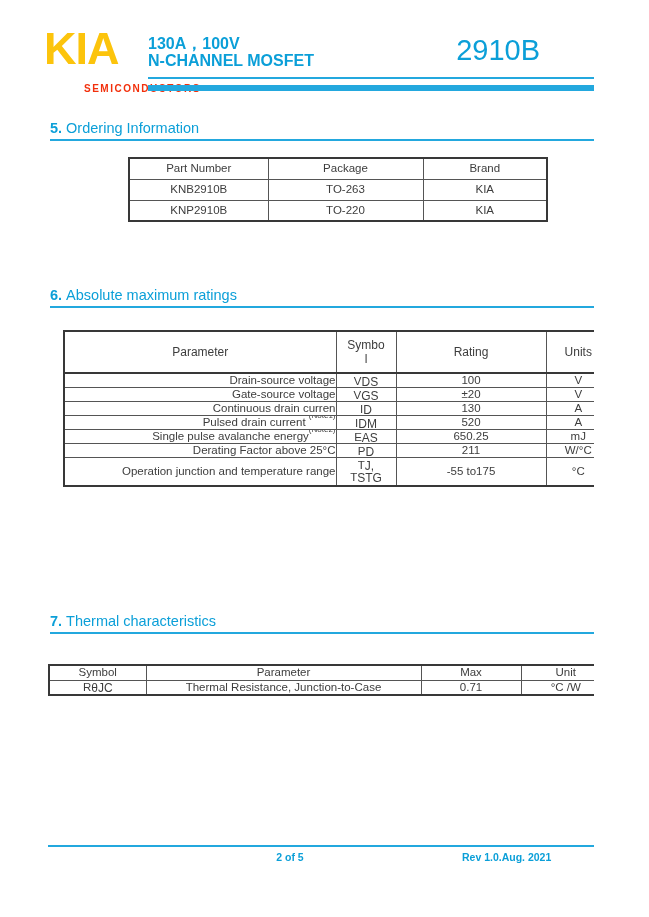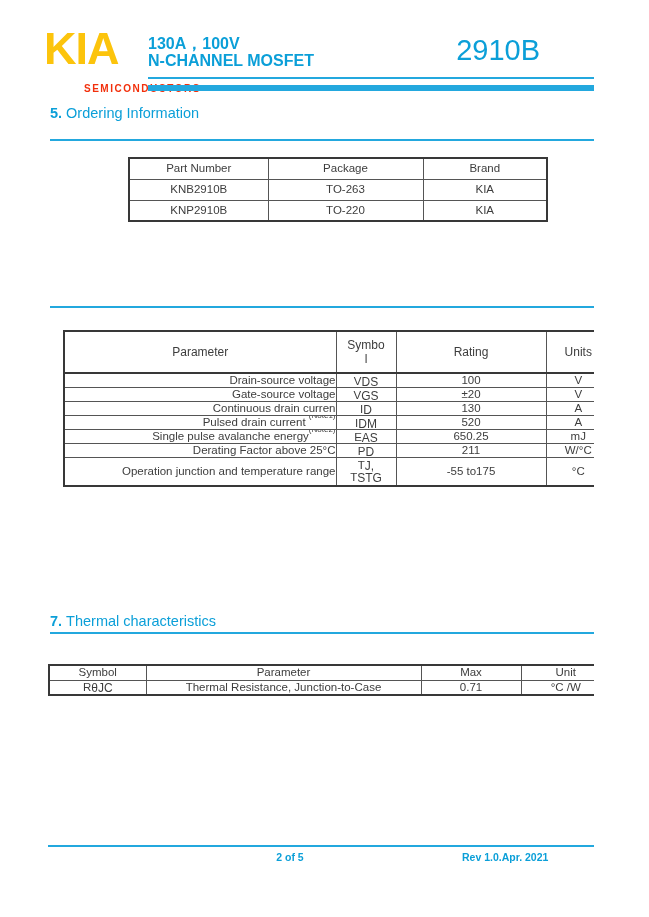--- a/index.html
+++ b/index.html
@@ -63,21 +63,21 @@
   <div class="logo">KIA</div>
   <div class="tagline">SEMICONDUCTORS</div>
   <div class="spec">
     <div>130A，100V</div>
     <div>N-CHANNEL MOSFET</div>
   </div>
   <div class="partnum">2910B</div>
   <div class="rule-thin"></div>
   <div class="rule-thick"></div>
 
-  <div class="sec-head" style="top:106px">
+  <div class="sec-head" style="top:121px">
     <span class="sec-num">5.</span><span class="sec-title">Ordering Information</span>
   </div>
   <div class="sec-rule" style="top:139px"></div>
 
   <table class="t t1">
     <colgroup>
         <col style="width:139px">
         <col style="width:155px">
         <col style="width:124px">
       </colgroup>
@@ -95,20 +95,23 @@
           <td>KIA</td>
         </tr>
         <tr>
           <td>KNP2910B</td>
           <td>TO-220</td>
           <td>KIA</td>
         </tr>
       </tbody>
   </table>
 
+  <div class="sec-head" style="top:288px">
+    <span class="sec-num">6.</span><span class="sec-title">Absolute maximum ratings</span>
+  </div>
   <div class="sec-rule" style="top:306px"></div>
 
   <table class="t t2">
     <colgroup>
         <col style="width:272px">
         <col style="width:60px">
         <col style="width:150px">
         <col style="width:65px">
       </colgroup>
     <thead>
@@ -207,15 +210,15 @@
           </td>
           <td>Thermal Resistance, Junction-to-Case</td>
           <td>0.71</td>
           <td>°C /W</td>
         </tr>
       </tbody>
   </table>
 
   <div class="foot-rule"></div>
   <div class="foot-page">2 of 5</div>
-  <div class="foot-rev">Rev 1.0.Apr. 2021</div>
+  <div class="foot-rev">Rev 1.0.Aug. 2021</div>
 
 </div>
 
 </body></html>

